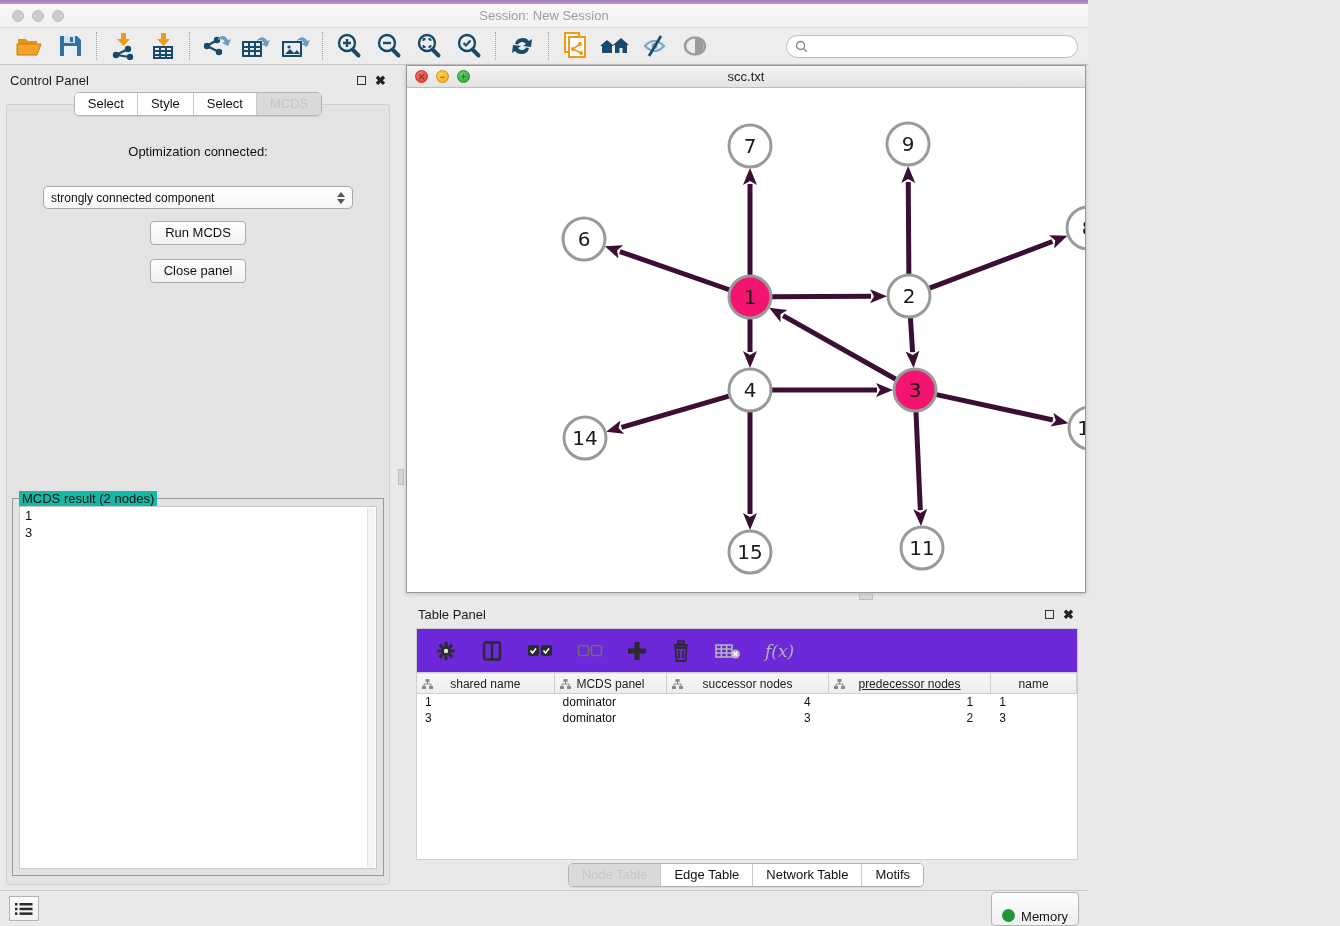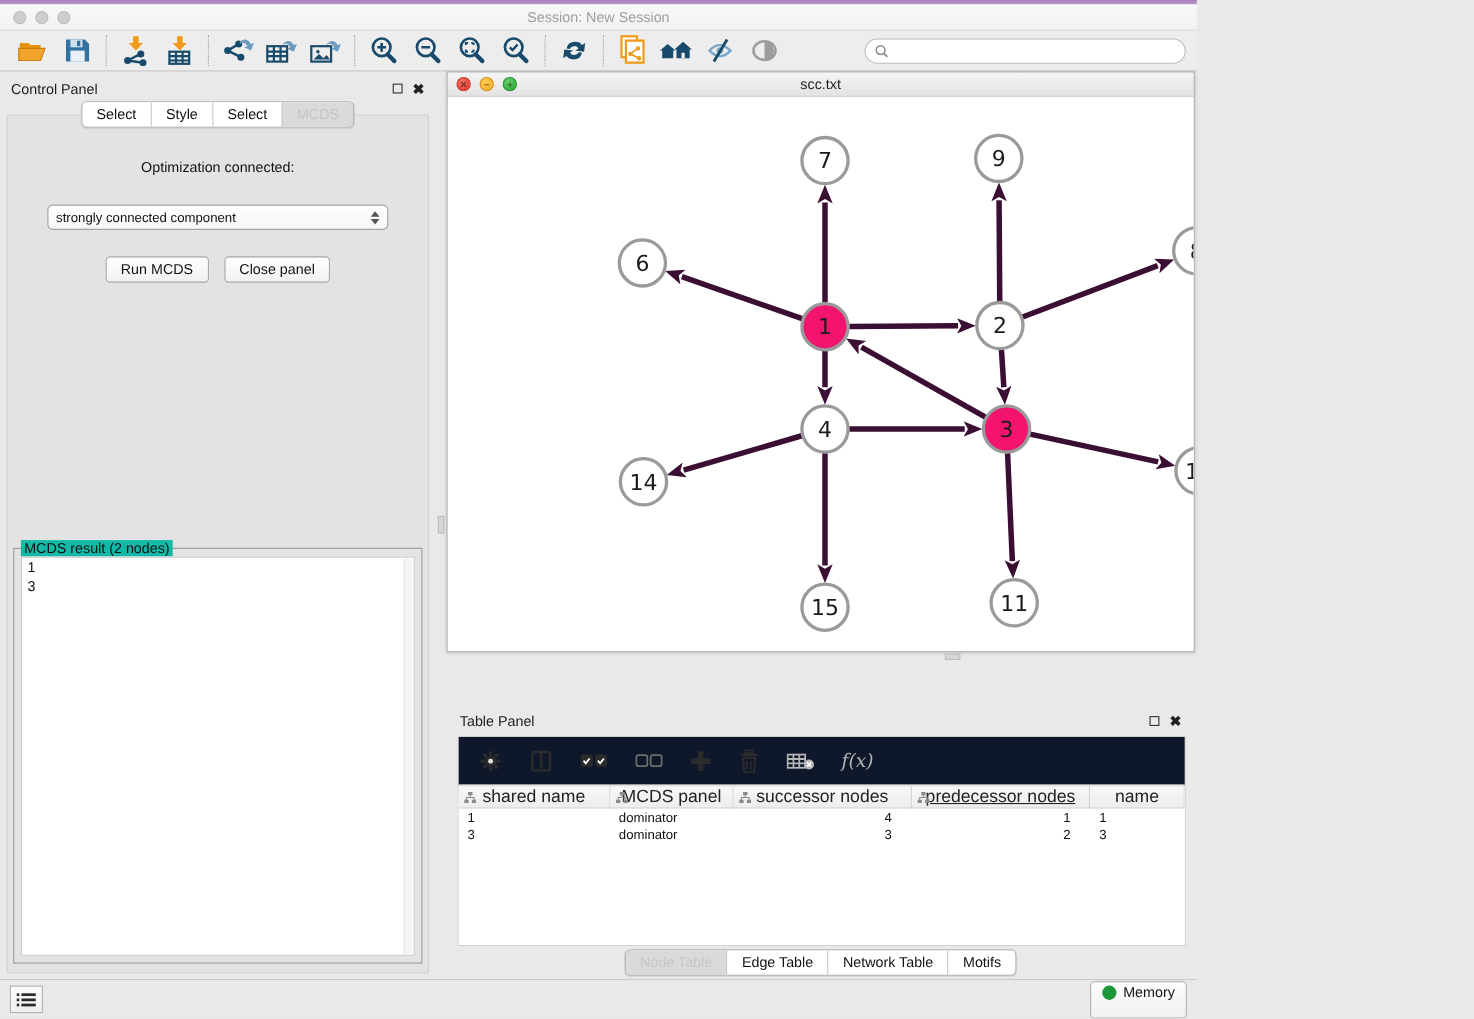--- a/index.html
+++ b/index.html
@@ -58,21 +58,21 @@
   }
   .cp-opt-label { margin-top:27px; font-size:13px; color:#111; }
   .cp-select {
     margin-top:27px; width:310px; height:23px; background:linear-gradient(#fff,#f6f6f6);
     border:1px solid #a6a6a6; border-radius:5px;
     display:flex; align-items:center; padding:0 7px; font-size:12px; color:#111;
   }
   .stepper { margin-left:auto; display:flex; flex-direction:column; gap:2px; align-items:center; }
   .tri-up { width:0; height:0; border-left:4px solid transparent; border-right:4px solid transparent; border-bottom:5px solid #555; }
   .tri-down { width:0; height:0; border-left:4px solid transparent; border-right:4px solid transparent; border-top:5px solid #555; }
-  .cp-buttons { margin-top:24px; display:flex; gap:14px; }
+  .cp-buttons { margin-top:12px; display:flex; gap:14px;flex-direction:column; }
   .btn {
     background:linear-gradient(#ffffff,#f1f1f1); border:1px solid #ababab; border-radius:4px;
     padding:3px 13px 4px; font-size:13px; color:#111;
   }
   .result-box {
     margin-top:auto; margin-bottom:8px; width:372px; height:378px;
     border:1px solid #9a9a9a; position:relative; background:#e3e3e3; flex:none;
   }
   .result-legend {
     position:absolute; top:-8px; left:6px; background:#14b8a6; padding:0 3px;
@@ -104,55 +104,55 @@
   .net-close { background:radial-gradient(circle at 35% 30%, #f87168, #e8382a); border:1px solid #ca2f23; }
   .net-min   { background:radial-gradient(circle at 35% 30%, #ffd04f, #f5a623); border:1px solid #d28f1d; }
   .net-zoom  { background:radial-gradient(circle at 35% 30%, #62d06c, #27a735); border:1px solid #1f8c2c; }
   .net-canvas { flex:1; position:relative; background:#fff; }
   .net-canvas svg { position:absolute; inset:0; }
 
   .hsplit { height:9px; flex:none; position:relative; }
   .hsplit .grip { position:absolute; top:1px; left:453px; width:14px; height:6px; background:#d6d6d6; border:1px solid #bdbdbd; }
 
   
-  .table-panel { flex:1; display:flex; flex-direction:column; min-height:0;margin-top:41px; }
+  .table-panel { flex:1; display:flex; flex-direction:column; min-height:0; }
   .tp-header { height:24px; flex:none; display:flex; align-items:center; padding:0 12px 0 12px; font-size:13px; color:#1c1c1c; }
   .tp-body { flex:1; margin:2px 8px 0 10px; border:1px solid #cfcfcf; background:#fff; display:flex; flex-direction:column; min-height:0; }
   .tp-toolbar {
-    height:44px; flex:none; background:#0f172a; border-bottom:1px solid #cfcfcf;
+    height:44px; flex:none; background:#6d28d9; border-bottom:1px solid #cfcfcf;
     display:flex; align-items:center; gap:24px; padding:0 18px;
   }
   .tp-tool { display:flex; align-items:center; justify-content:center; }
   .fx-label { font-family:"DejaVu Serif", serif; font-style:italic; font-size:17px; color:#b3b3b3; }
   .tp-table { flex:1; overflow:hidden; background:#fff; position:relative; }
   .t-header { display:flex; height:21px; }
   .t-hcell {
     position:relative; height:21px; background:linear-gradient(#f7f7f7,#ededed);
     border-right:1px solid #cfcfcf; border-bottom:1px solid #cfcfcf; border-top:1px solid #e4e4e4;
     display:flex; align-items:center; justify-content:center;
-    font-size:16px; color:#222;text-align:center;
+    font-size:12px; color:#222;text-align:center;
   }
   .t-hcell .tree-ic { position:absolute; left:5px; top:5px; }
   .t-row { display:flex; height:16px; align-items:center; }
   .t-cell { font-size:12px; color:#111; height:16px; line-height:16px; white-space:nowrap; overflow:hidden; }
   .tp-tabs { height:30px; flex:none; display:flex; align-items:center; justify-content:center; }
 
   
   .statusbar {
     height:36px; flex:none; border-top:1px solid #c9c9c9; background:#e9e9e9;
     display:flex; align-items:center; padding:0 9px;
   }
   .status-btn {
     width:30px; height:25px; background:linear-gradient(#fdfdfd,#f0f0f0);
     border:1px solid #b3b3b3; display:flex; align-items:center; justify-content:center;
   }
   .memory-btn {
     margin-left:auto; height:25px; background:linear-gradient(#fdfdfd,#f0f0f0);
     border:1px solid #b3b3b3; border-radius:4px; padding:16px 10px;
-    display:flex; align-items:flex-end; gap:6px; font-size:13px; color:#111;
+    display:flex; align-items:flex-start; gap:6px; font-size:13px; color:#111;
   }
   .mem-dot { width:13px; height:13px; border-radius:50%; background:#1f9638; }
 </style>
 </head>
 <body>
 
 <div class="app">
 
   <div class="top-strip"></div>
 

